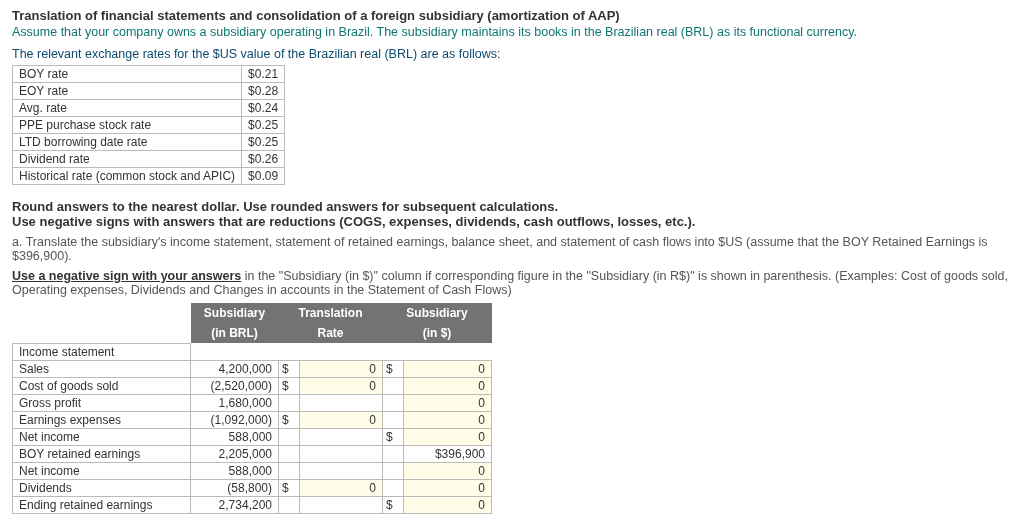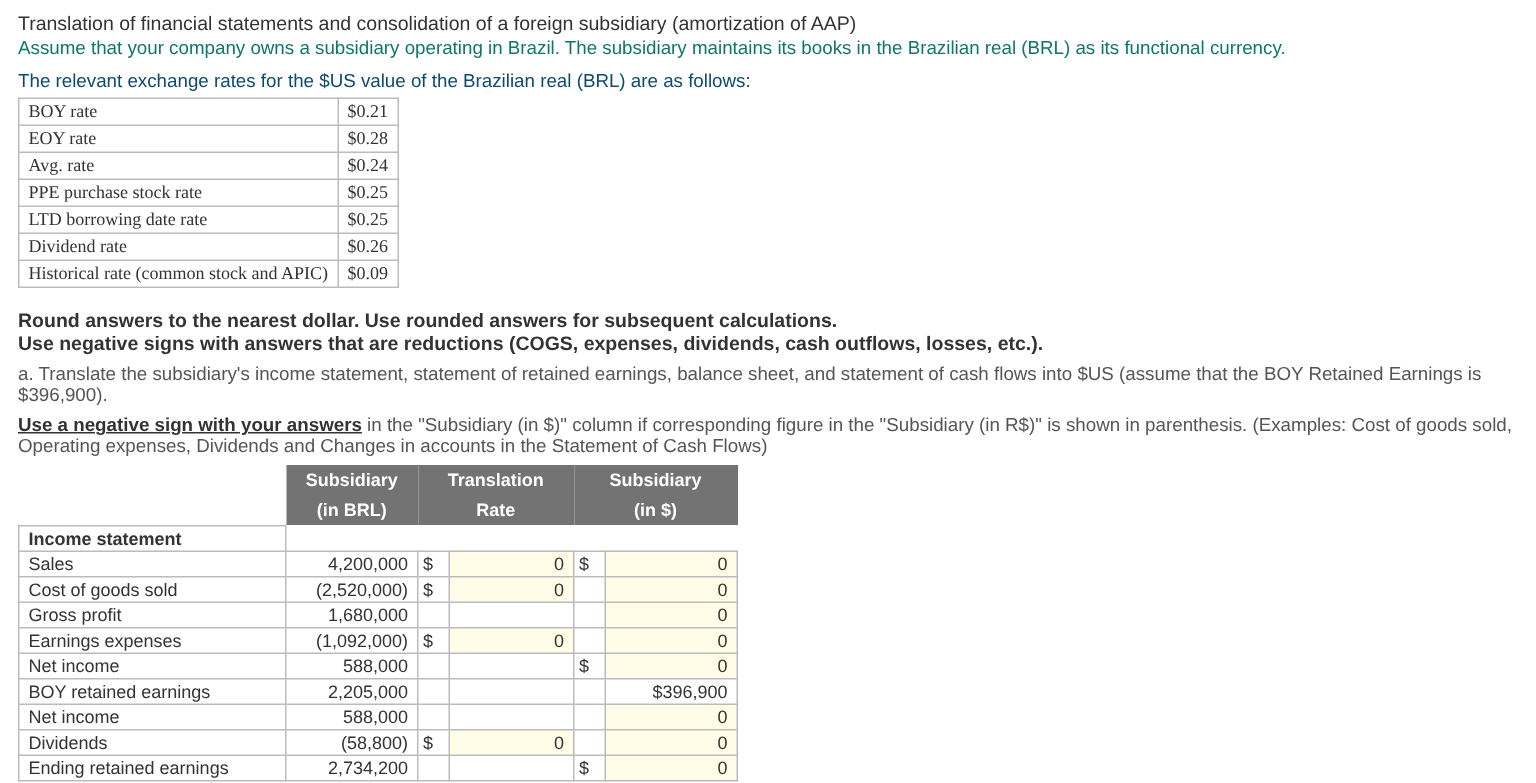--- a/index.html
+++ b/index.html
@@ -3,33 +3,32 @@
 <meta charset="utf-8">
 <style>
   body {
     font-family: Arial, sans-serif;
     font-size: 12.5px;
     color: #333;
     margin: 0;
     padding: 8px 12px;
     background: #fff;
   }
-  .title { font-weight: normal; font-size: 13px; margin-bottom: 2px; }
+  .title { font-weight: bold; font-size: 13px; margin-bottom: 2px; }
   .intro { font-size: 12.5px; color: #0f766e; margin-bottom: 4px; }
   .rates-lead { font-size: 12.5px; color: #0c4a6e; margin: 8px 0 4px 0; }
 
   table.rates {
     border-collapse: collapse;
     font-size: 12px;
   }
   table.rates td {
     border: 1px solid #bbb;
     padding: 1px 6px;
     white-space: nowrap;
-    font-family: Liberation Serif, serif;
   }
   table.rates td.val { text-align: right; }
 
   .bold-line { font-weight: bold; margin-top: 14px; font-size: 13px; }
   .bold-line2 { font-weight: bold; font-size: 13px; }
 
   .q-a { font-size: 12.5px; color: #555; margin-top: 6px; }
   .instr { font-size: 12.5px; color: #555; margin-top: 6px; margin-bottom: 6px;}
   .ul { text-decoration: underline; font-weight: bold; color:#333; }
 
@@ -47,21 +46,21 @@
     padding: 1px 6px;
     white-space: nowrap;
   }
   table.ws td.label { min-width: 165px; }
   table.ws td.num { text-align: right; min-width: 75px; }
   table.ws td.rate { text-align: right; min-width: 60px; }
   table.ws td.cur { text-align: left; width: 14px; padding:1px 3px;}
   table.ws td.input { background: #fffde7; text-align: right; min-width: 70px; }
   table.ws td.nb { border: none; }
 
-  table.ws tr.section td.label { font-weight: bold; }
+  table.ws tr.section td.label { font-weight: normal; }
 </style>
 </head>
 <body>
 
 <div class="title">Translation of financial statements and consolidation of a foreign subsidiary (amortization of AAP)</div>
 <div class="intro">Assume that your company owns a subsidiary operating in Brazil. The subsidiary maintains its books in the Brazilian real (BRL) as its functional currency.</div>
 <div class="rates-lead">The relevant exchange rates for the $US value of the Brazilian real (BRL) are as follows:</div>
 
 <table class="rates">
   <tbody id="rates-body">

